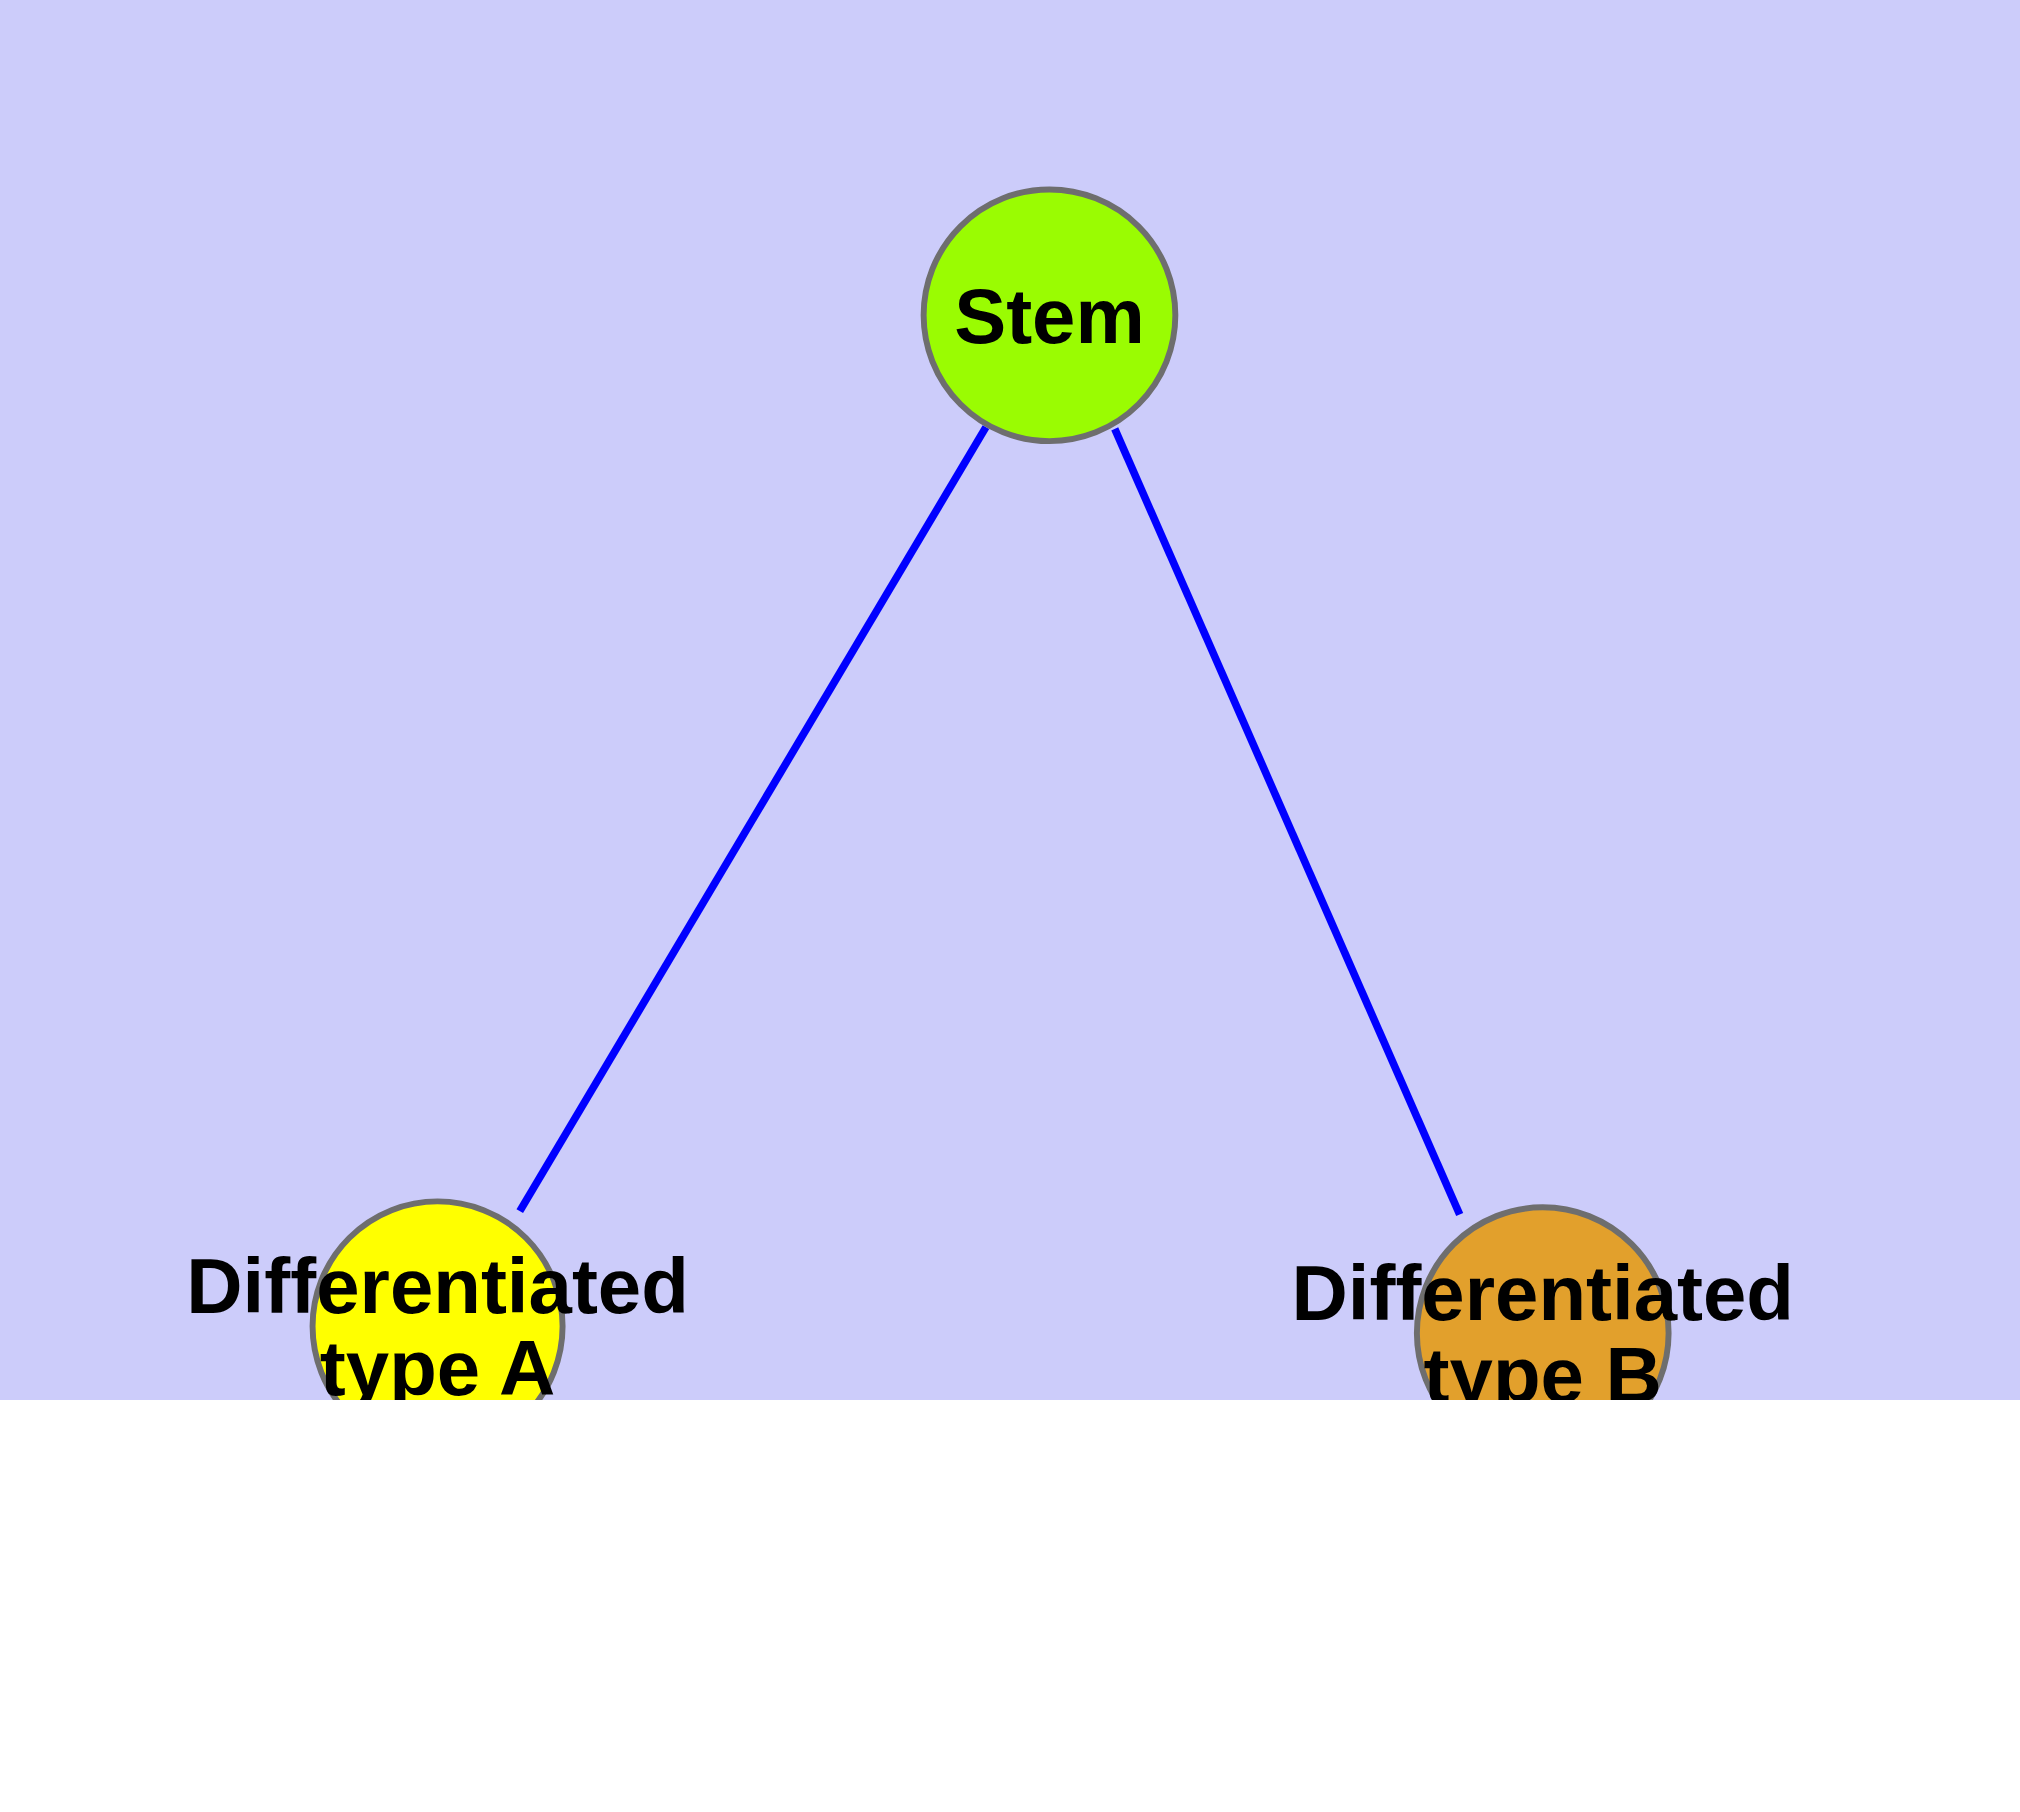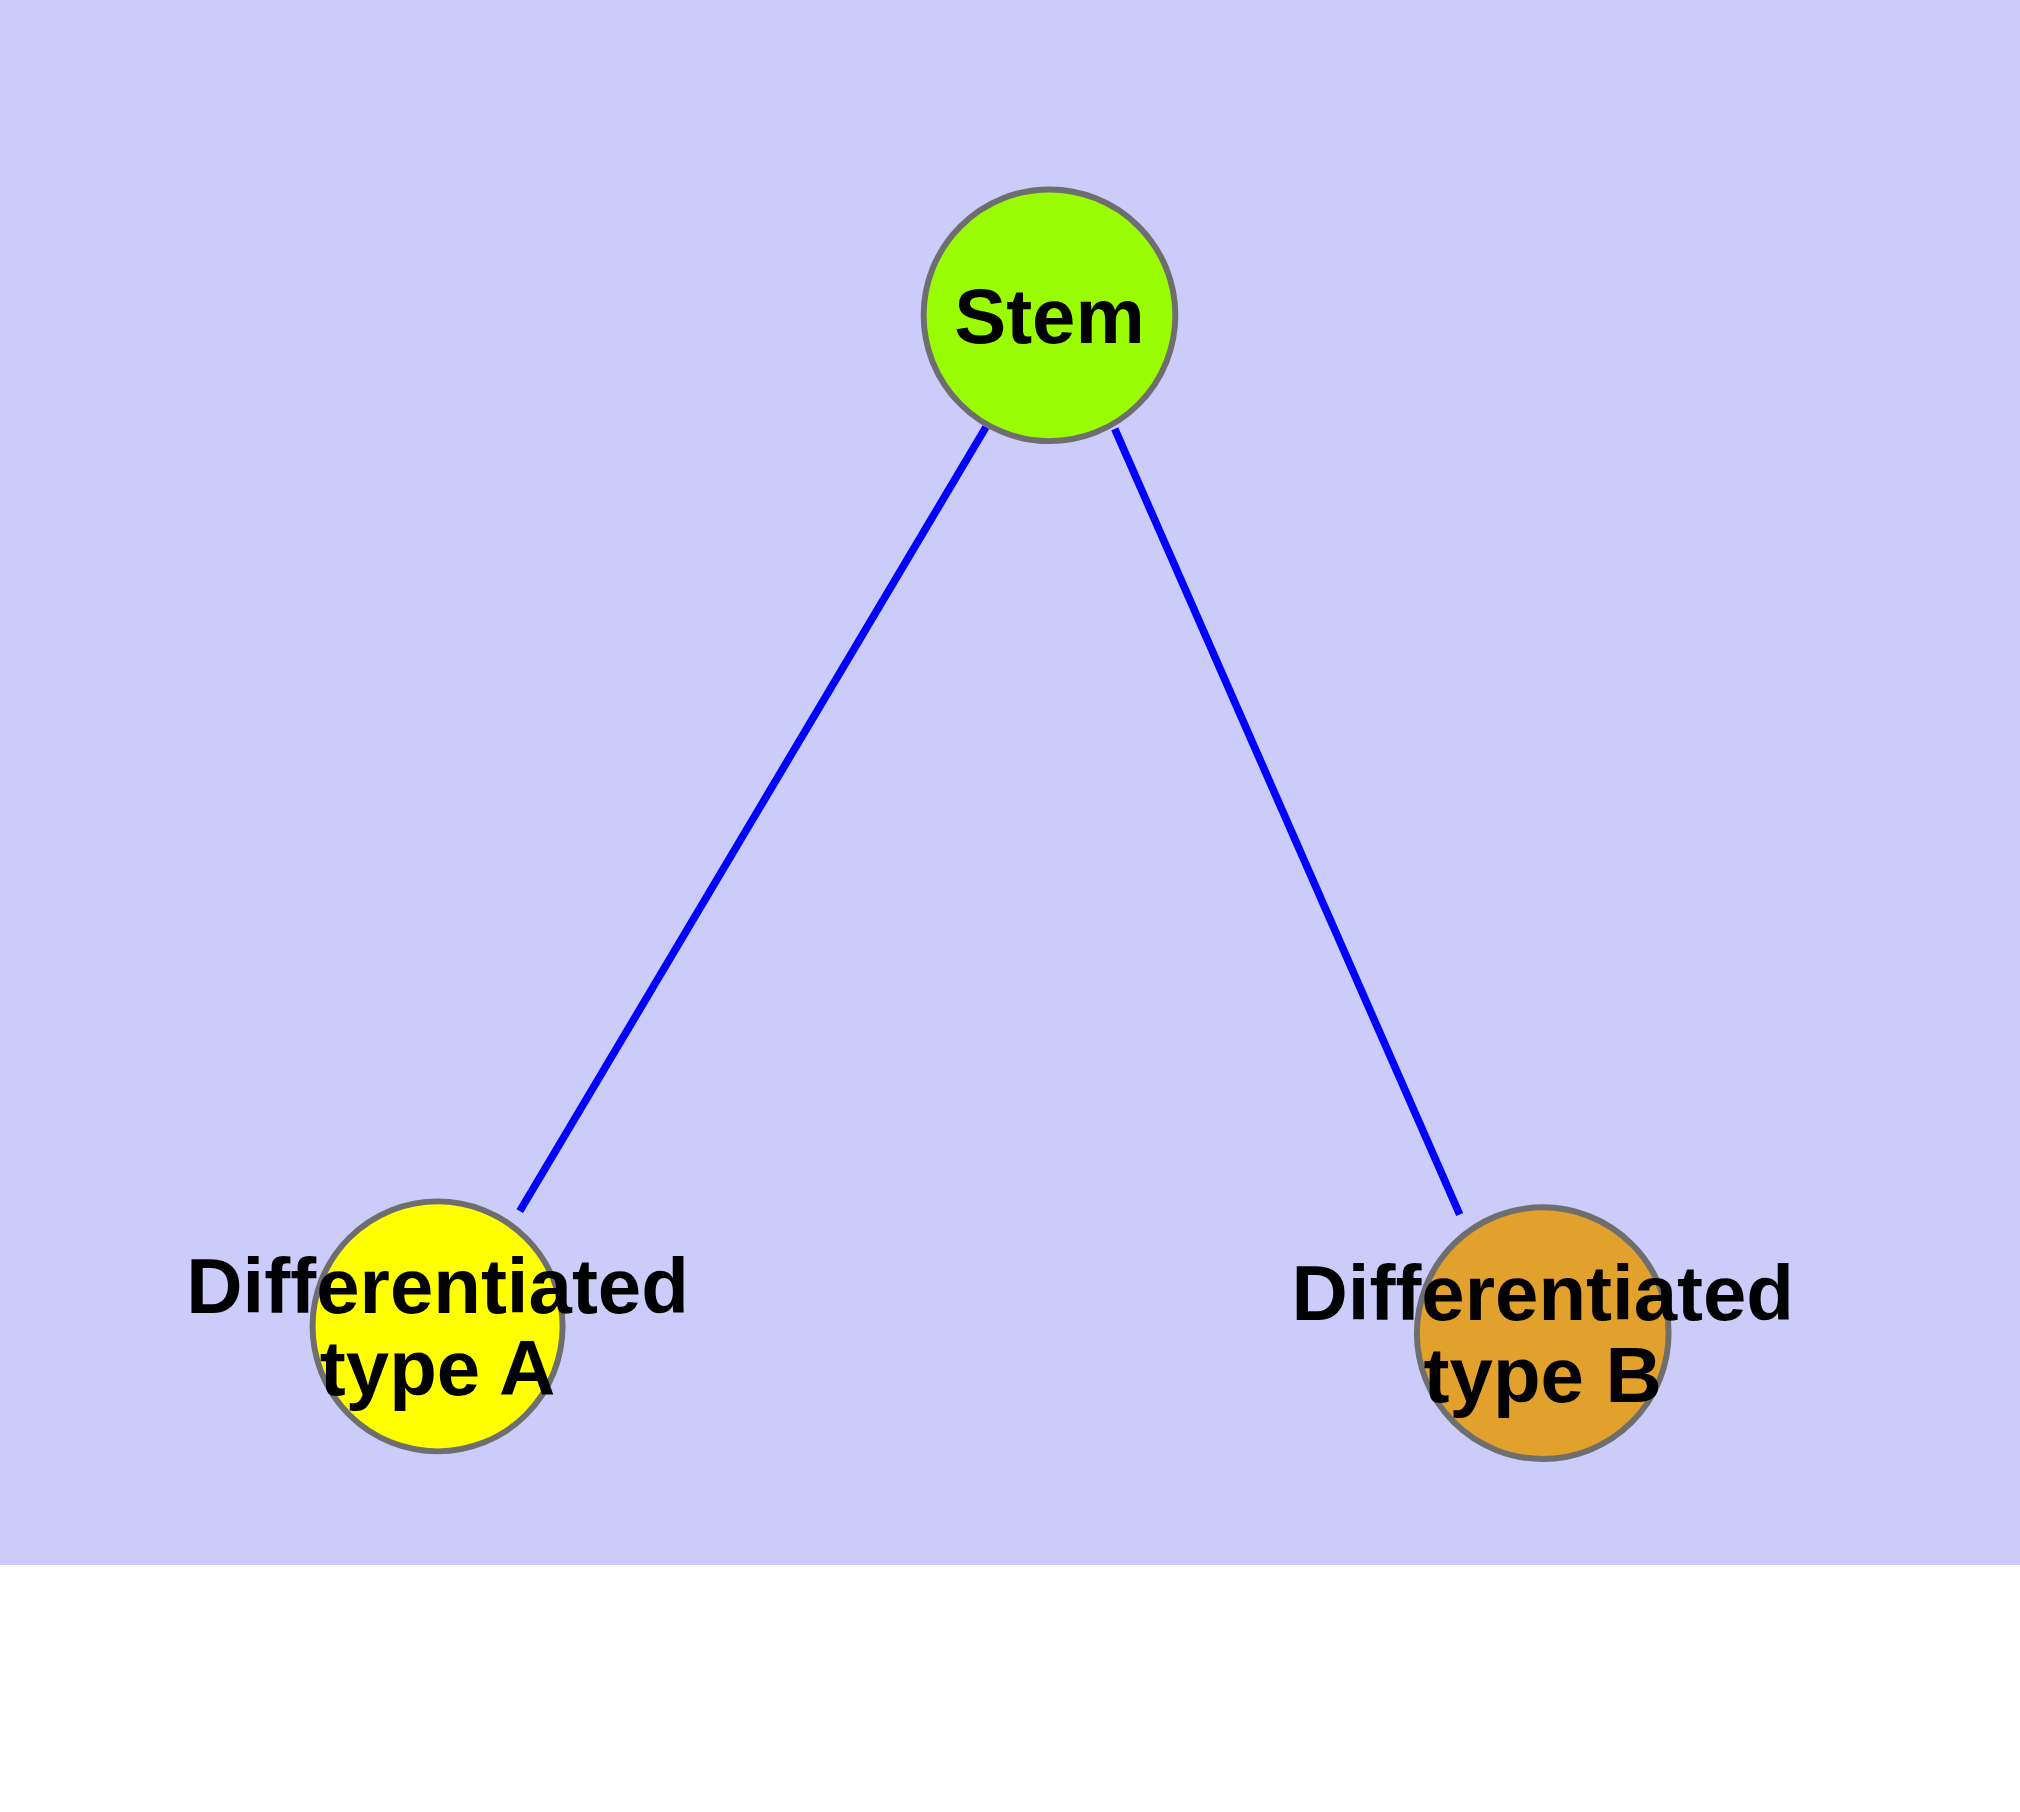--- a/index.html
+++ b/index.html
@@ -31,21 +31,21 @@
     font-weight: bold;
     fill: #000000;
     text-anchor: middle;
     font-family: "Liberation Sans", "DejaVu Sans", sans-serif;
     dominant-baseline: alphabetic;
   }
 </style>
 </head>
 <body>
 
-<div id="stage" style="width: 2021px; height: 1565px;">
+<div id="stage" style="width: 2021px; height: 1400px;">
 
   <div id="canvas-bg" style="background: rgb(204, 204, 250); width: 2021px; height: 1812px;"></div>
 
   <svg id="graph-svg" viewBox="0 0 2384 2138" xmlns="http://www.w3.org/2000/svg" style="width: 2021px; height: 1812px;">
 
     <g>
       <line id="edge-stem-to-a" x1="1163" y1="504" x2="613" y2="1429" stroke="#0000ff" stroke-width="9" stroke-linecap="butt"></line>
       <line id="edge-stem-to-b" x1="1315" y1="506" x2="1722" y2="1433" stroke="#0000ff" stroke-width="9" stroke-linecap="butt"></line>
     </g>
 

